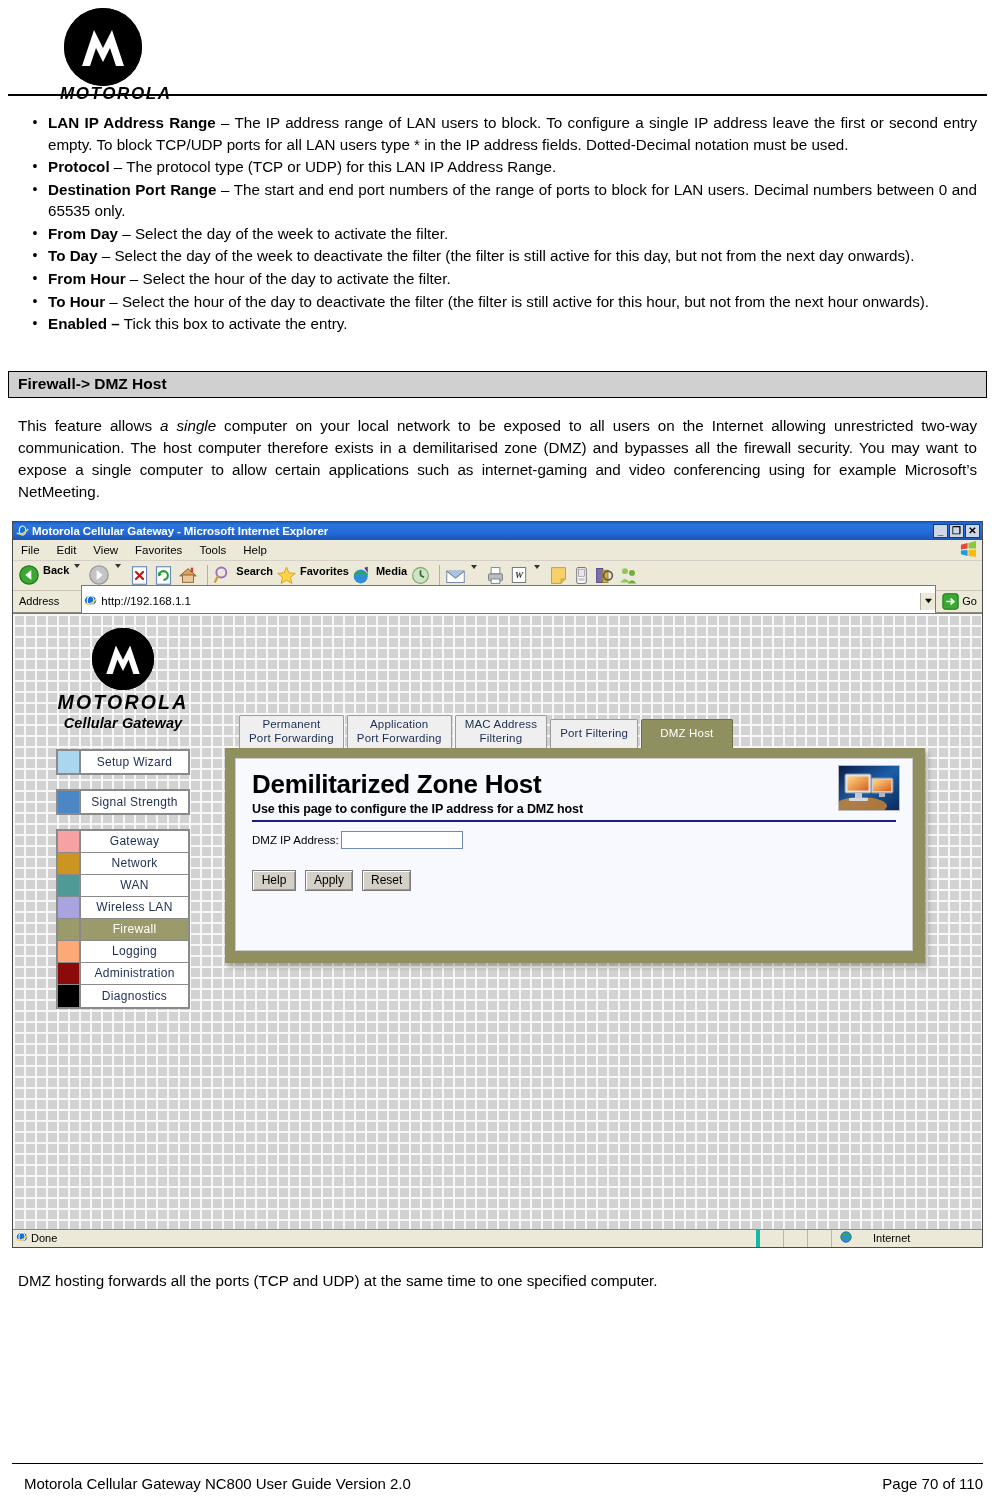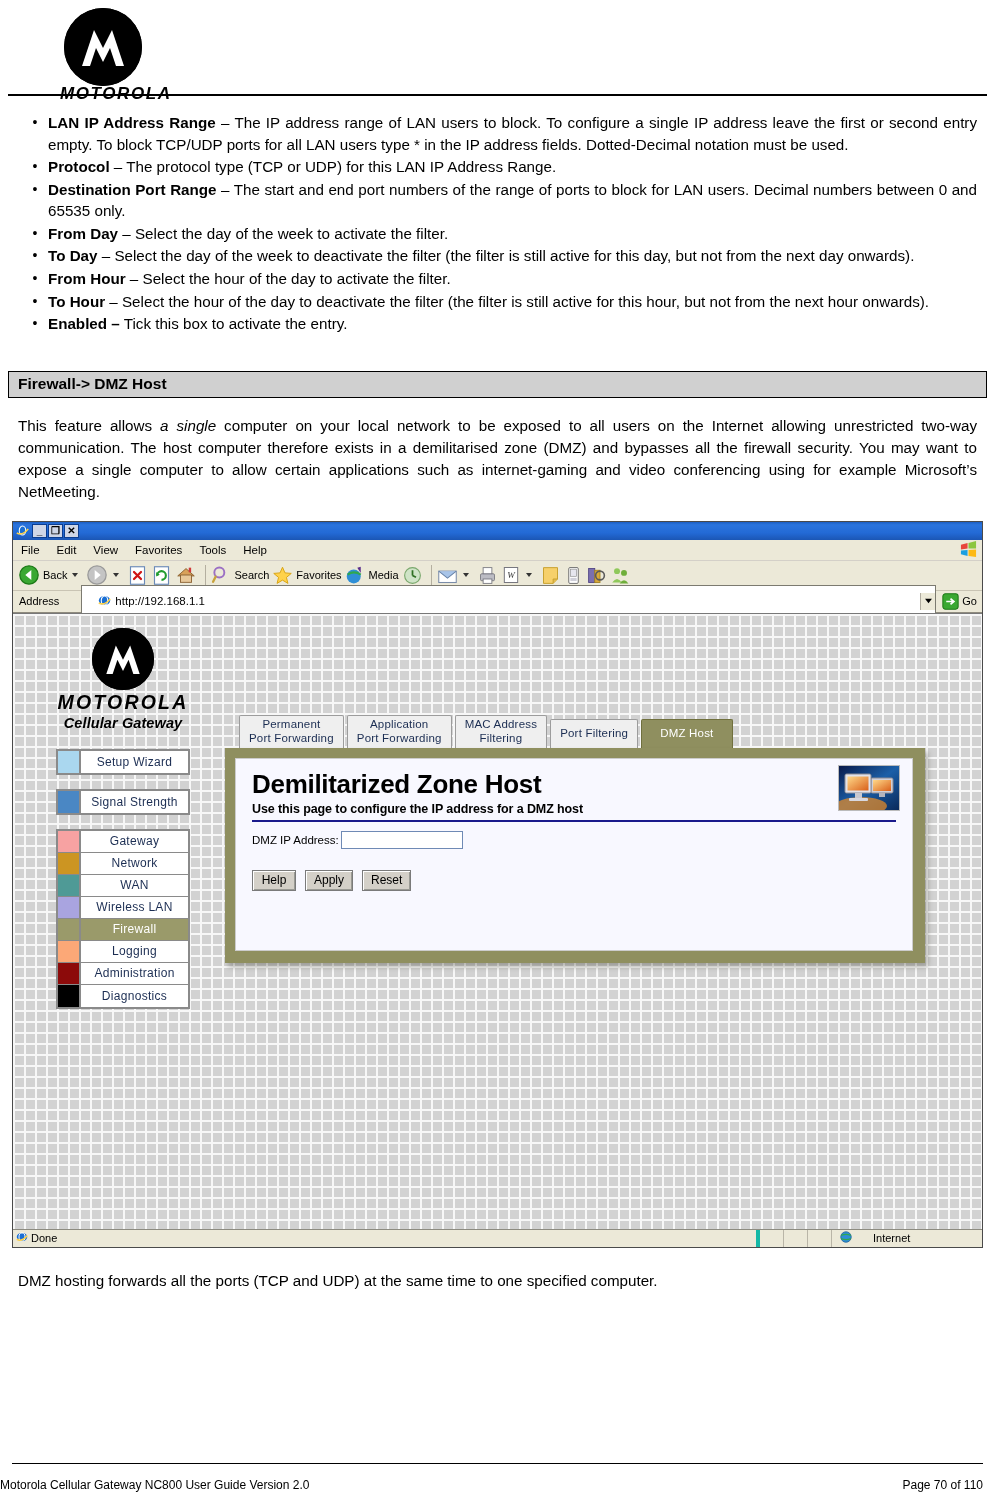--- a/index.html
+++ b/index.html
@@ -156,21 +156,21 @@
   }
   
   #toolbar {
     height: 30px;
     background: #ece9d8;
     border-bottom: 1px solid #c9c4b4;
     display: flex; align-items: center;
     padding-left: 5px;
     flex: 0 0 30px;
   }
-  .tb-item { display: flex; align-items: center; margin-right: 3px; }
+  .tb-item { display: flex; align-items: flex-start; margin-right: 3px; font-weight: bold; }
   .tb-label { font-size: 11px; margin-left: 3px; white-space: nowrap; }
   .tb-caret {
     width: 0; height: 0;
     border-left: 3px solid transparent;
     border-right: 3px solid transparent;
     border-top: 4px solid #333;
     margin: 0 5px;
   }
   .tb-sep {
     width: 1px; height: 21px;
@@ -186,21 +186,21 @@
     padding-left: 6px;
     flex: 0 0 22px;
   }
   #address-label { font-size: 11px; margin-right: 22px; }
   #address-field {
     flex: 1;
     height: 33px;
     background: #fff;
     border: 1px solid #7c7a70;
     display: flex; align-items: center;
-    padding-left: 16px;
+    padding-left: 2px;
   }
   #address-value {
     font-size: 11.5px;
     margin-left: 4px;
     flex: 1;
   }
   #address-dropdown {
     width: 15px; height: 17px;
     background: #ece9d8;
     border-left: 1px solid #b0aca0;
@@ -417,25 +417,25 @@
     font-size: 15.2px;
   }
   #footer-rule {
     position: absolute;
     left: 12px; right: 12px;
     bottom: 42px;
     border-bottom: 1.5px solid #000;
   }
   #doc-footer {
     position: absolute;
-    left: 0; right: 12px;
+    left: 24px; right: 12px;
     bottom: 14px;
     display: flex;
     justify-content: space-between;
-    font-size: 12px;
+    font-size: 15px;
   }
 </style>
 </head>
 <body>
 
 <div id="doc-header">
   <div class="moto-logo-wrap">
     <div class="moto-mark">
       <svg width="78" height="78" viewBox="0 0 78 78" aria-hidden="true">
         <circle cx="39" cy="39" r="39" fill="#000"></circle>
@@ -491,20 +491,21 @@
 <div id="browser-window">
 
   <div id="title-bar">
     <span id="ie-titlebar-icon">
       <svg width="13" height="13" viewBox="0 0 16 16">
         <ellipse cx="8" cy="8" rx="7" ry="5.5" fill="#1a6fd4"></ellipse>
         <ellipse cx="8" cy="8" rx="4" ry="5.5" fill="none" stroke="#fff" stroke-width="1.3"></ellipse>
         <path d="M1 11 Q8 15 15 6" stroke="#ffd24a" stroke-width="2" fill="none"></path>
       </svg>
     </span>
+    <span id="title-bar-text">Motorola Cellular Gateway - Microsoft Internet Explorer</span>
     <span class="win-btns">
       <span class="win-btn">_</span>
       <span class="win-btn">❐</span>
       <span class="win-btn">✕</span>
     </span>
   </div>
 
   <div id="menu-bar">
     <span class="menu-item">File</span>
     <span class="menu-item">Edit</span>

